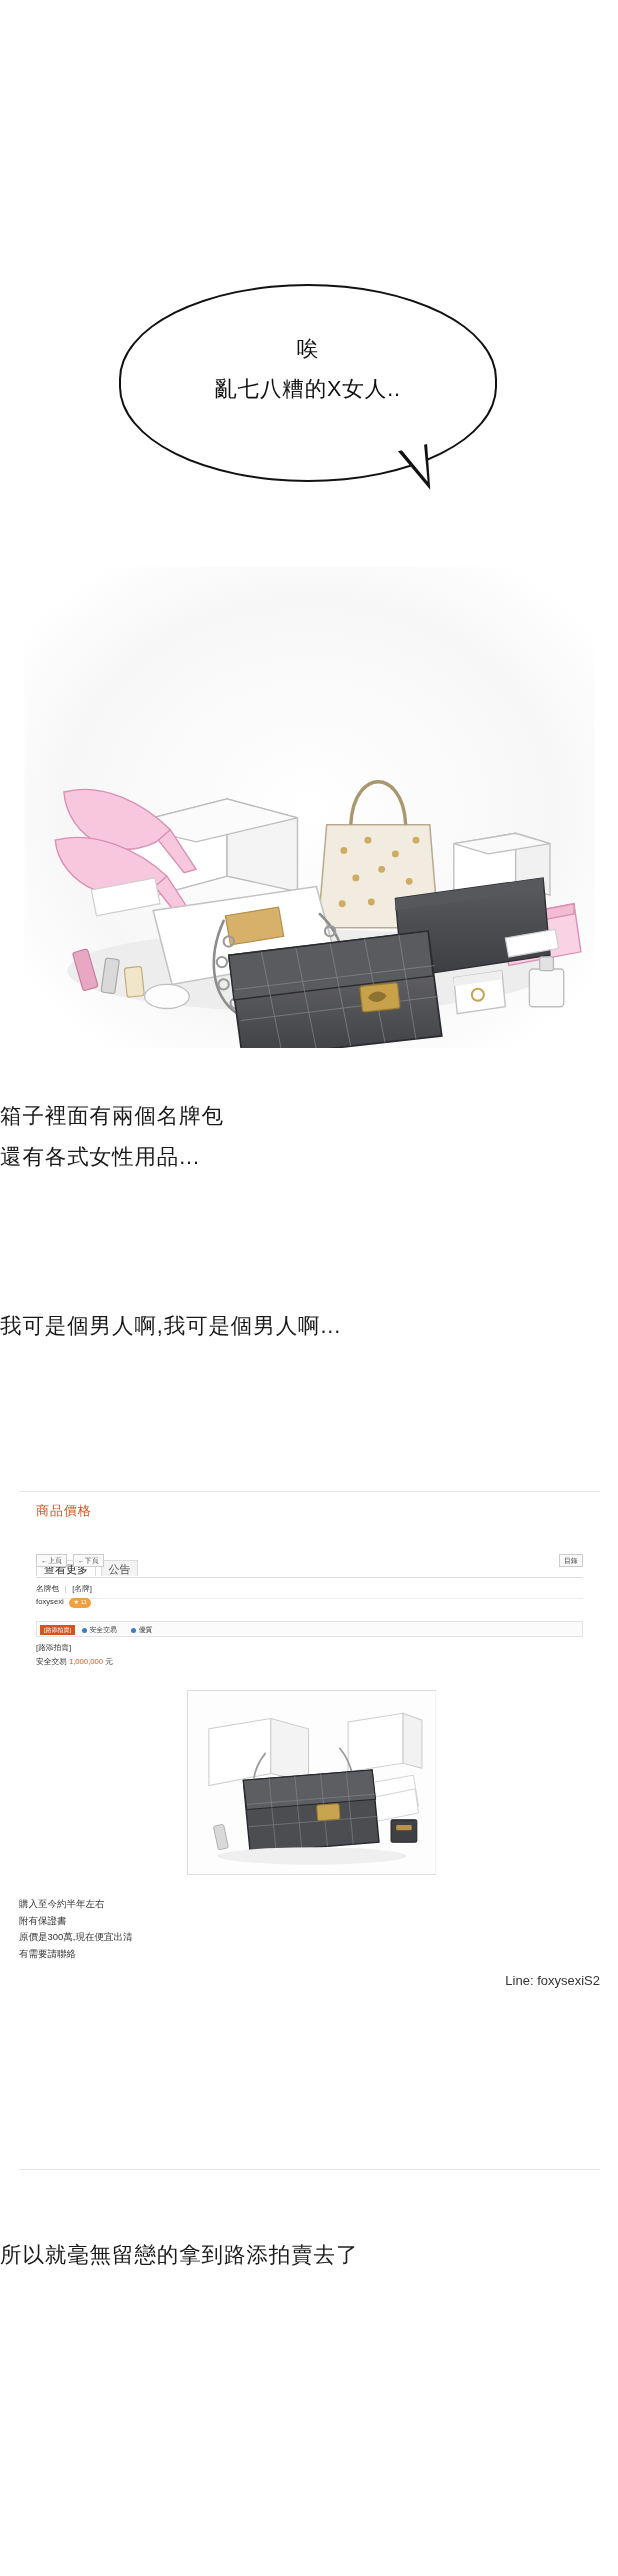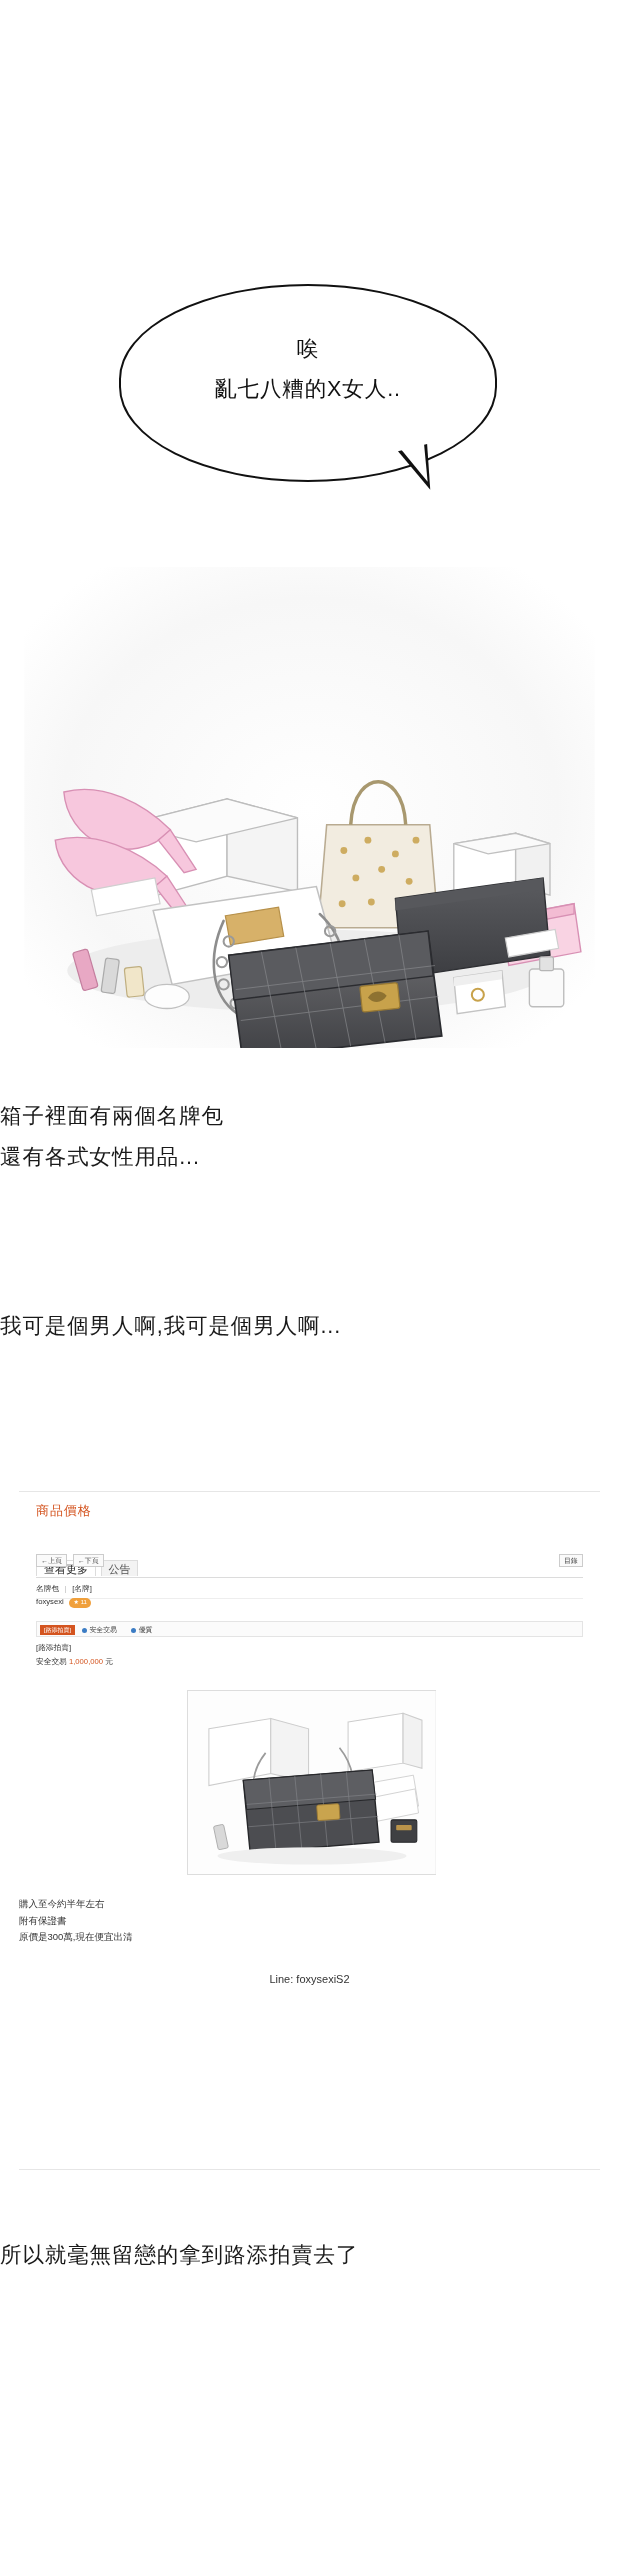--- a/index.html
+++ b/index.html
@@ -264,22 +264,22 @@
     text-align: left;
     font-size: 9.5px;
     line-height: 1.75;
     color: #333;
   }
   .auction-line {
     position: absolute;
     left: 0;
     top: 481px;
     width: 581px;
-    text-align: center;
-    font-size: 11px;
+    text-align: right;
+    font-size: 13px;
     color: #333;
   }
 </style>
 </head>
 <body>
 
 <div class="page">
 
   <div class="bubble-wrap">
     <div class="bubble"></div>
@@ -516,20 +516,21 @@
         </g>
 
         <ellipse cx="144" cy="192" rx="110" ry="10" fill="#efefef"></ellipse>
       </svg>
     </div>
 
     <div class="auction-desc">
       <div>購入至今約半年左右</div>
       <div>附有保證書</div>
       <div>原價是300萬,現在便宜出清</div>
+      <div>有需要請聯絡</div>
     </div>
 
     <div class="auction-line">Line: foxysexiS2</div>
   </div>
 
   <div class="narration narration-3">
     <div class="line">所以就毫無留戀的拿到路添拍賣去了</div>
   </div>
 
 </div>

